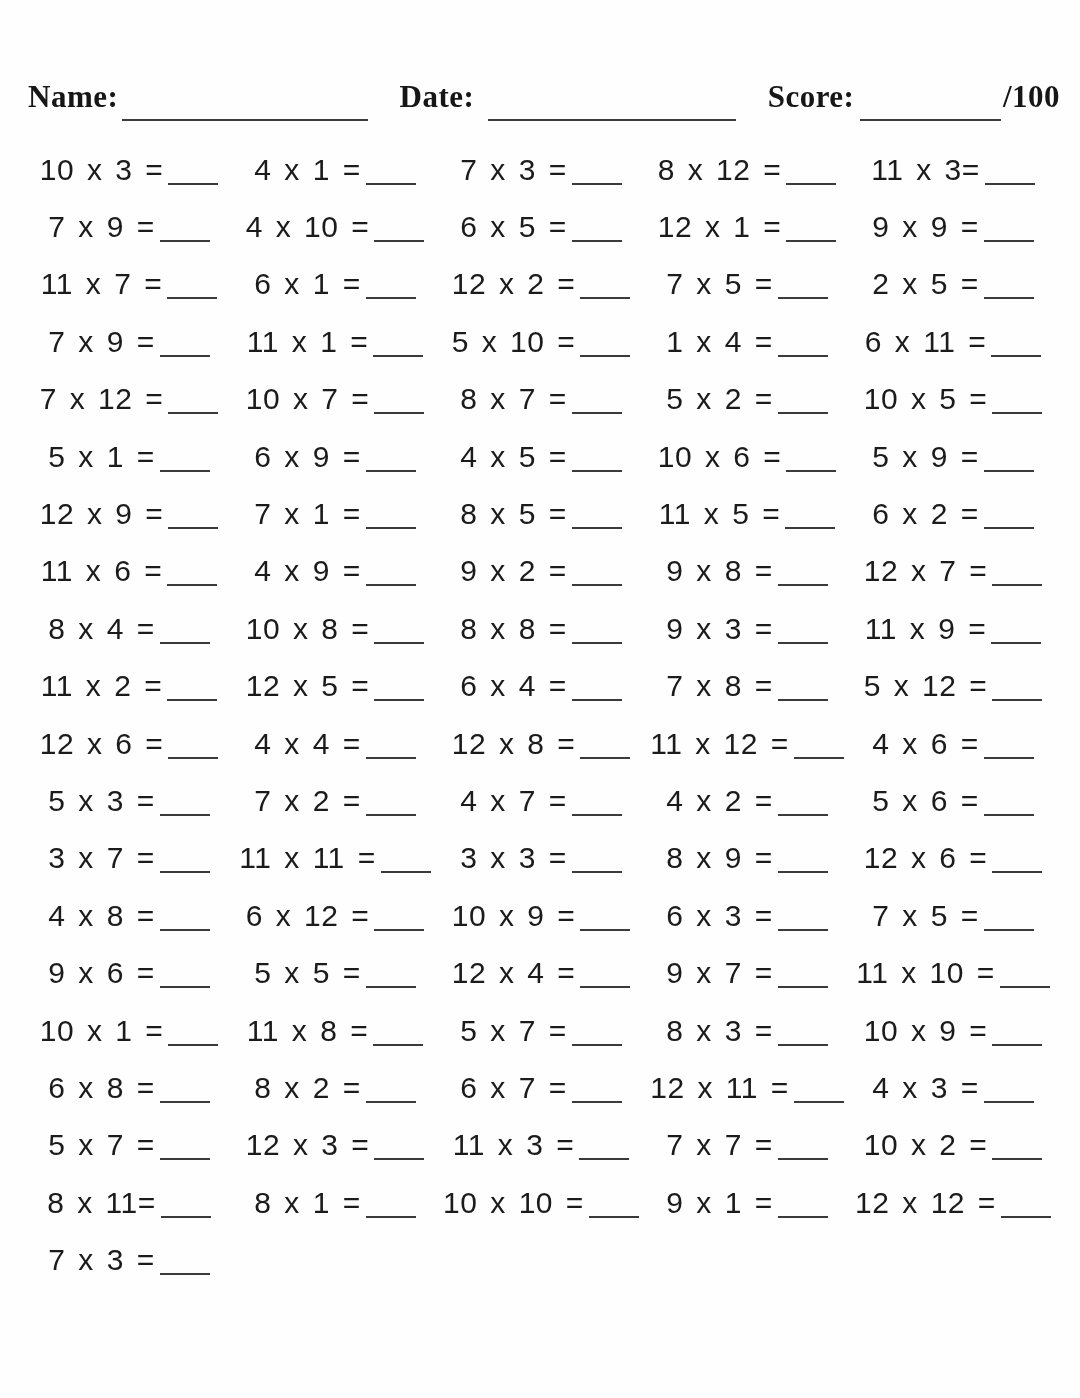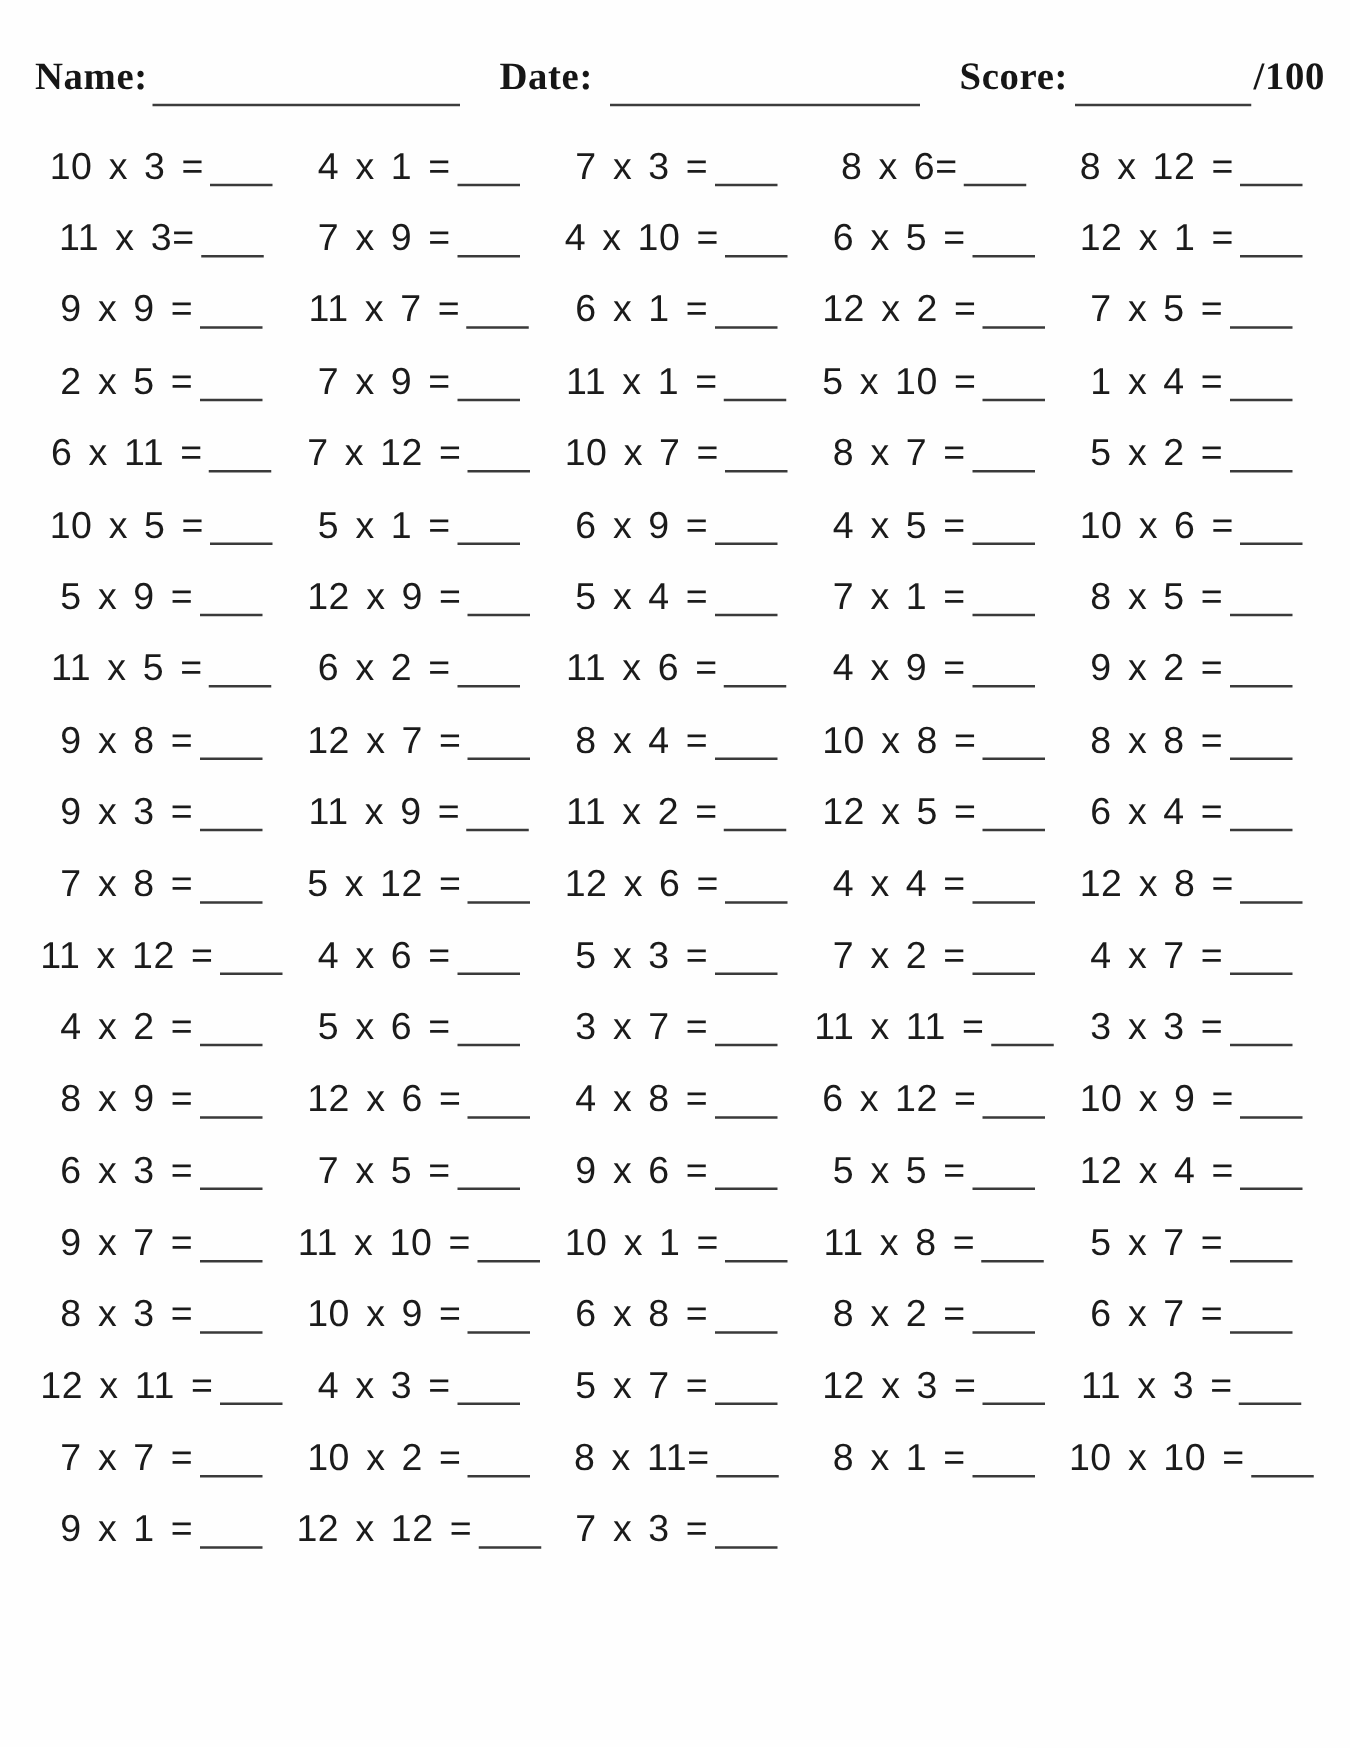--- a/index.html
+++ b/index.html
@@ -17,21 +17,21 @@
   .page {
     width: 1080px;
     height: 1398px;
     background: #fefefe;
     box-sizing: border-box;
   }
   
   .header {
     display: flex;
     align-items: flex-end;
-    padding: 20px 20px 0 28px;
+    padding: 56px 20px 0 28px;
     font-family: "Liberation Serif", serif;
     font-weight: 700;
     font-size: 31px;
     letter-spacing: 0.5px;
     white-space: nowrap;
   }
   .hline {
     display: inline-block;
     border-bottom: 2.5px solid #3c3c3c;
     height: 34px;
@@ -91,24 +91,20 @@
       </div>
       <div class="cell">
         <span>4 x 1 =</span>
         <span class="blank"></span>
       </div>
       <div class="cell">
         <span>7 x 3 =</span>
         <span class="blank"></span>
       </div>
       <div class="cell">
-        <span>8 x 6=</span>
-        <span class="blank"></span>
-      </div>
-      <div class="cell">
         <span>8 x 12 =</span>
         <span class="blank"></span>
       </div>
       <div class="cell">
         <span>11 x 3=</span>
         <span class="blank"></span>
       </div>
       <div class="cell">
         <span>7 x 9 =</span>
         <span class="blank"></span>
@@ -204,24 +200,20 @@
       <div class="cell">
         <span>10 x 6 =</span>
         <span class="blank"></span>
       </div>
       <div class="cell">
         <span>5 x 9 =</span>
         <span class="blank"></span>
       </div>
       <div class="cell">
         <span>12 x 9 =</span>
-        <span class="blank"></span>
-      </div>
-      <div class="cell">
-        <span>5 x 4 =</span>
         <span class="blank"></span>
       </div>
       <div class="cell">
         <span>7 x 1 =</span>
         <span class="blank"></span>
       </div>
       <div class="cell">
         <span>8 x 5 =</span>
         <span class="blank"></span>
       </div>

